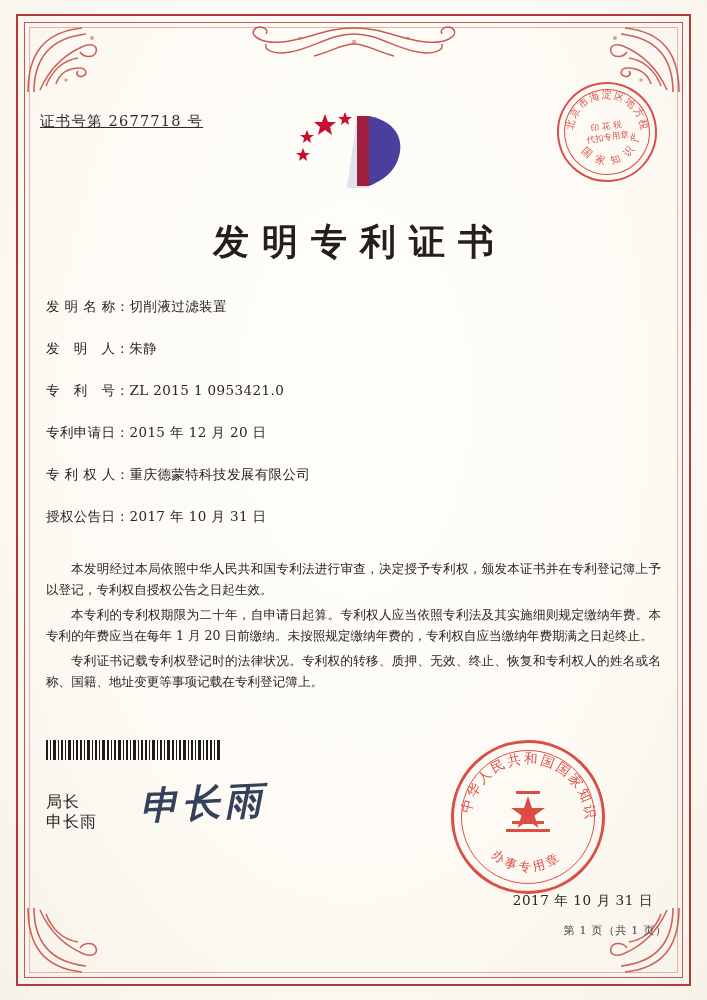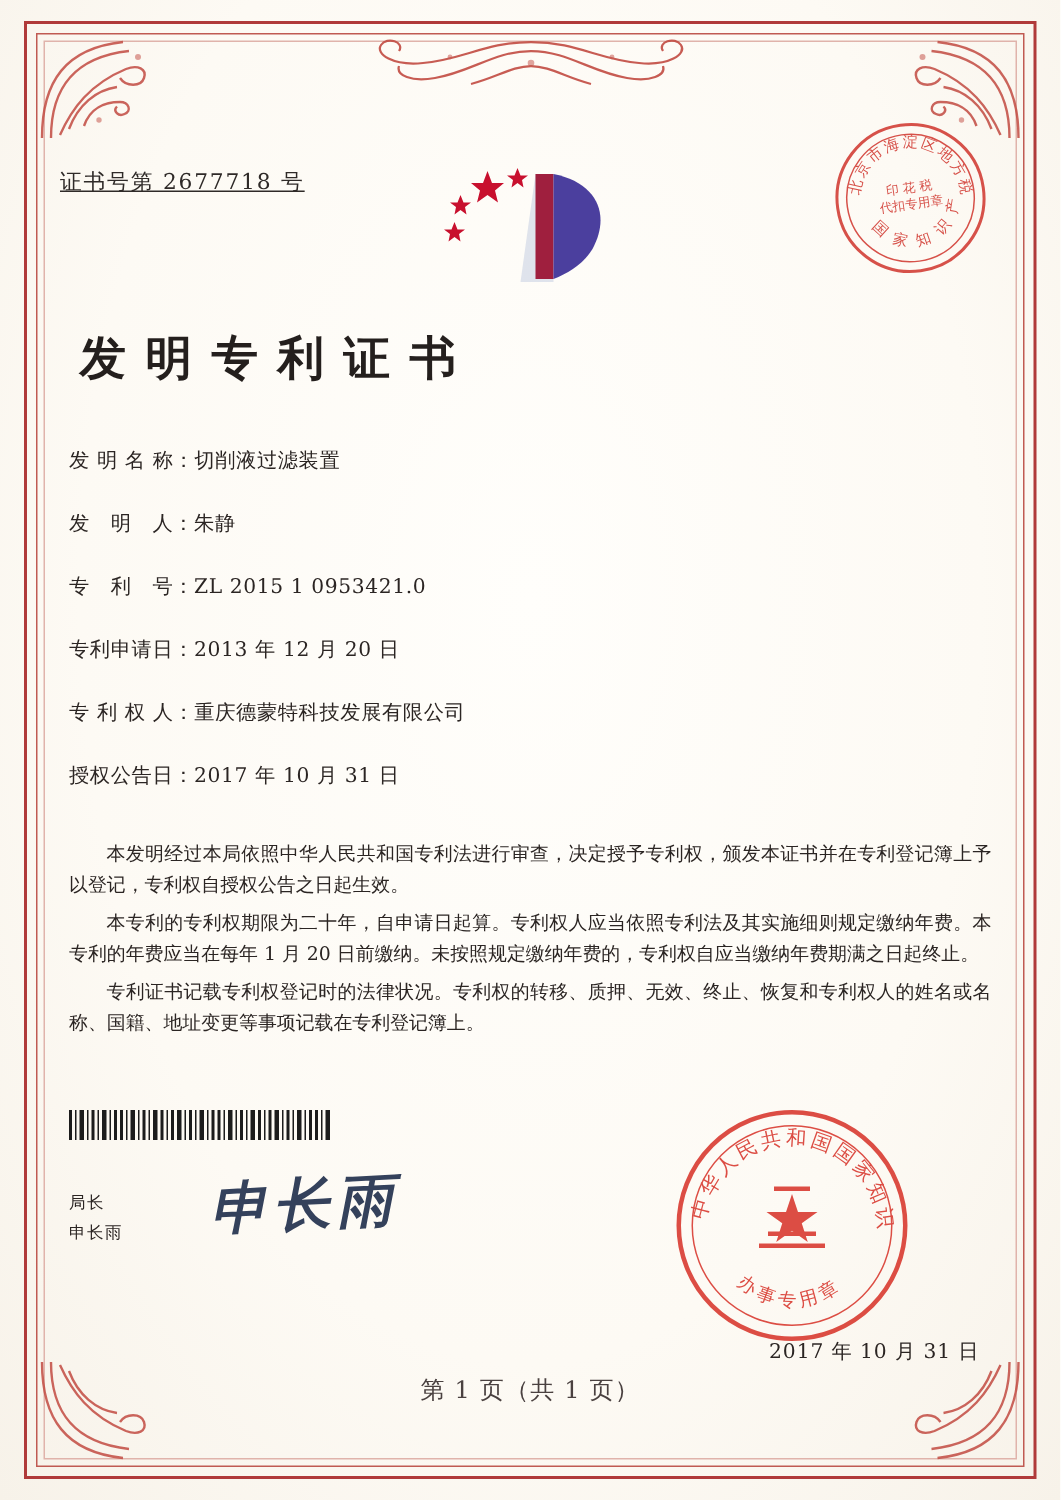--- a/index.html
+++ b/index.html
@@ -140,23 +140,23 @@
     text-align: center;
     font-size: 8.5px;
     line-height: 11px;
   }
 
   .title {
     position: absolute;
     left: 0;
     right: 0;
     top: 178px;
-    text-align: left;
-    font-family: "DejaVu Serif", "Liberation Serif", serif;
-    font-size: 31px;
+    text-align: center;
+    font-family: "DejaVu Serif", "Liberation Serif", serif;
+    font-size: 36px;
     font-weight: 700;
     letter-spacing: 13px;
     text-indent: 13px;
     color: #241f1d;
   }
 
   .fields {
     position: absolute;
     left: 6px;
     right: 6px;
@@ -202,21 +202,21 @@
     width: 176px;
     height: 20px;
   }
 
   
   .sign-block {
     position: absolute;
     left: 6px;
     top: 752px;
     font-family: "DejaVu Serif", "Liberation Serif", serif;
-    font-size: 11px;
+    font-size: 16px;
     line-height: 20px;
     color: #2b2523;
     letter-spacing: 1px;
   }
   .signature {
     position: absolute;
     left: 100px;
     top: 738px;
     font-family: "DejaVu Serif", "Liberation Serif", serif;
     font-size: 38px;
@@ -255,23 +255,23 @@
     font-size: 13.5px;
     letter-spacing: 0.6px;
     color: #2b2523;
   }
 
   .page-foot {
     position: absolute;
     left: 0;
     right: 0;
     bottom: 22px;
-    text-align: center;
-    font-family: "DejaVu Serif", "Liberation Serif", serif;
-    font-size: 16px;
+    text-align: right;
+    font-family: "DejaVu Serif", "Liberation Serif", serif;
+    font-size: 11px;
     color: #4a4140;
     letter-spacing: 0.8px;
   }
 </style>
 </head>
 <body>
 
 <div class="certificate">
   <div class="paper-tint"></div>
 
@@ -395,21 +395,21 @@
       <div class="field-row">
         <span class="field-label">发　明　人：</span>
         <span class="field-value">朱静</span>
       </div>
       <div class="field-row">
         <span class="field-label">专　利　号：</span>
         <span class="field-value">ZL 2015 1 0953421.0</span>
       </div>
       <div class="field-row">
         <span class="field-label">专利申请日：</span>
-        <span class="field-value">2013 年 12 月 20 日</span>
+        <span class="field-value">2015 年 12 月 20 日</span>
       </div>
       <div class="field-row">
         <span class="field-label">专 利 权 人：</span>
         <span class="field-value">重庆德蒙特科技发展有限公司</span>
       </div>
       <div class="field-row">
         <span class="field-label">授权公告日：</span>
         <span class="field-value">2017 年 10 月 31 日</span>
       </div>
     </div>

